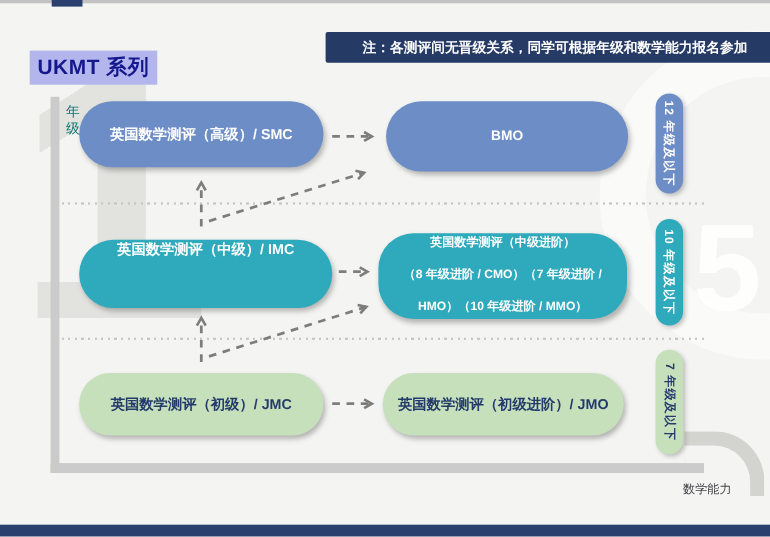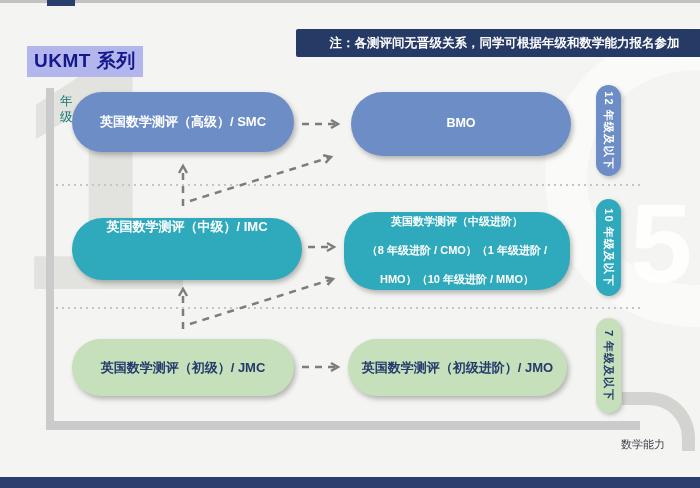--- a/index.html
+++ b/index.html
@@ -128,21 +128,21 @@
   </div>
   <div class="grade-pill blue pill-1">
     <span class="rot">12 年级及以下</span>
   </div>
 
   <div class="box teal box-r2l">
     <span class="line">英国数学测评（中级）/ IMC</span>
   </div>
   <div class="box teal box-r2r">
     <span class="line">英国数学测评（中级进阶）</span>
-    <span class="line">（8 年级进阶 / CMO）（1 年级进阶 /</span>
+    <span class="line">（8 年级进阶 / CMO）（7 年级进阶 /</span>
     <span class="line">HMO）（10 年级进阶 / MMO）</span>
   </div>
   <div class="grade-pill teal pill-2">
     <span class="rot">10 年级及以下</span>
   </div>
 
   <div class="box green box-r3l">
     <span class="line">英国数学测评（初级）/ JMC</span>
   </div>
   <div class="box green box-r3r">

